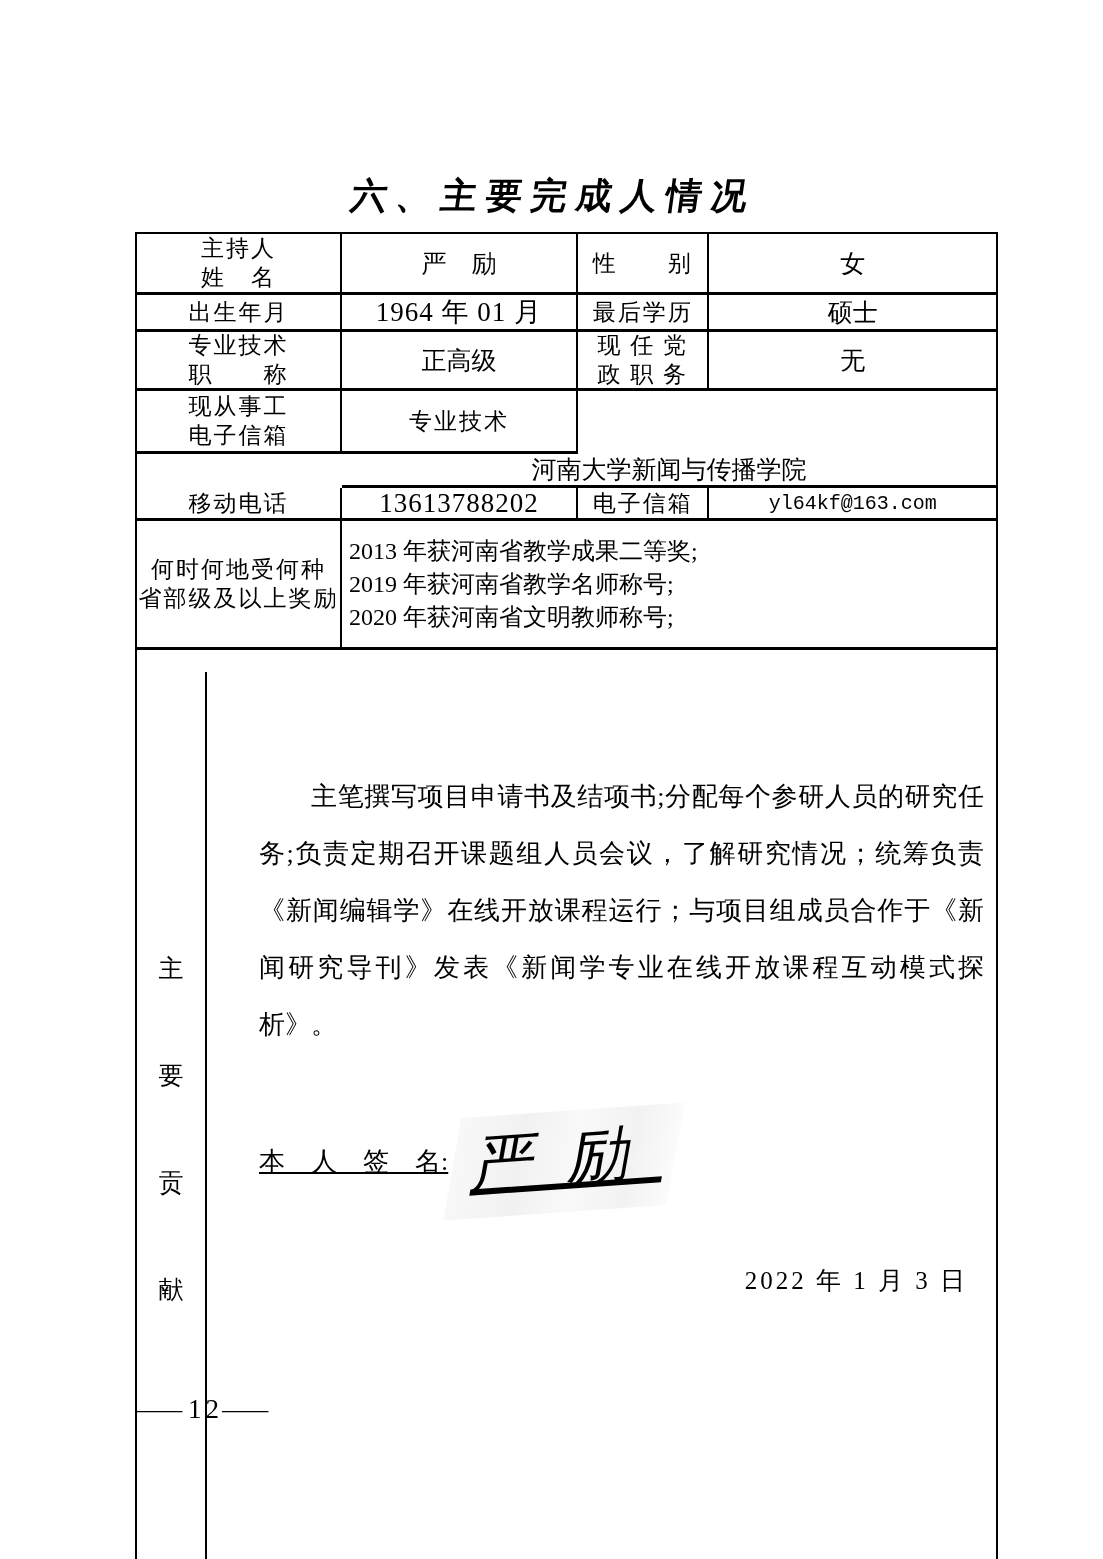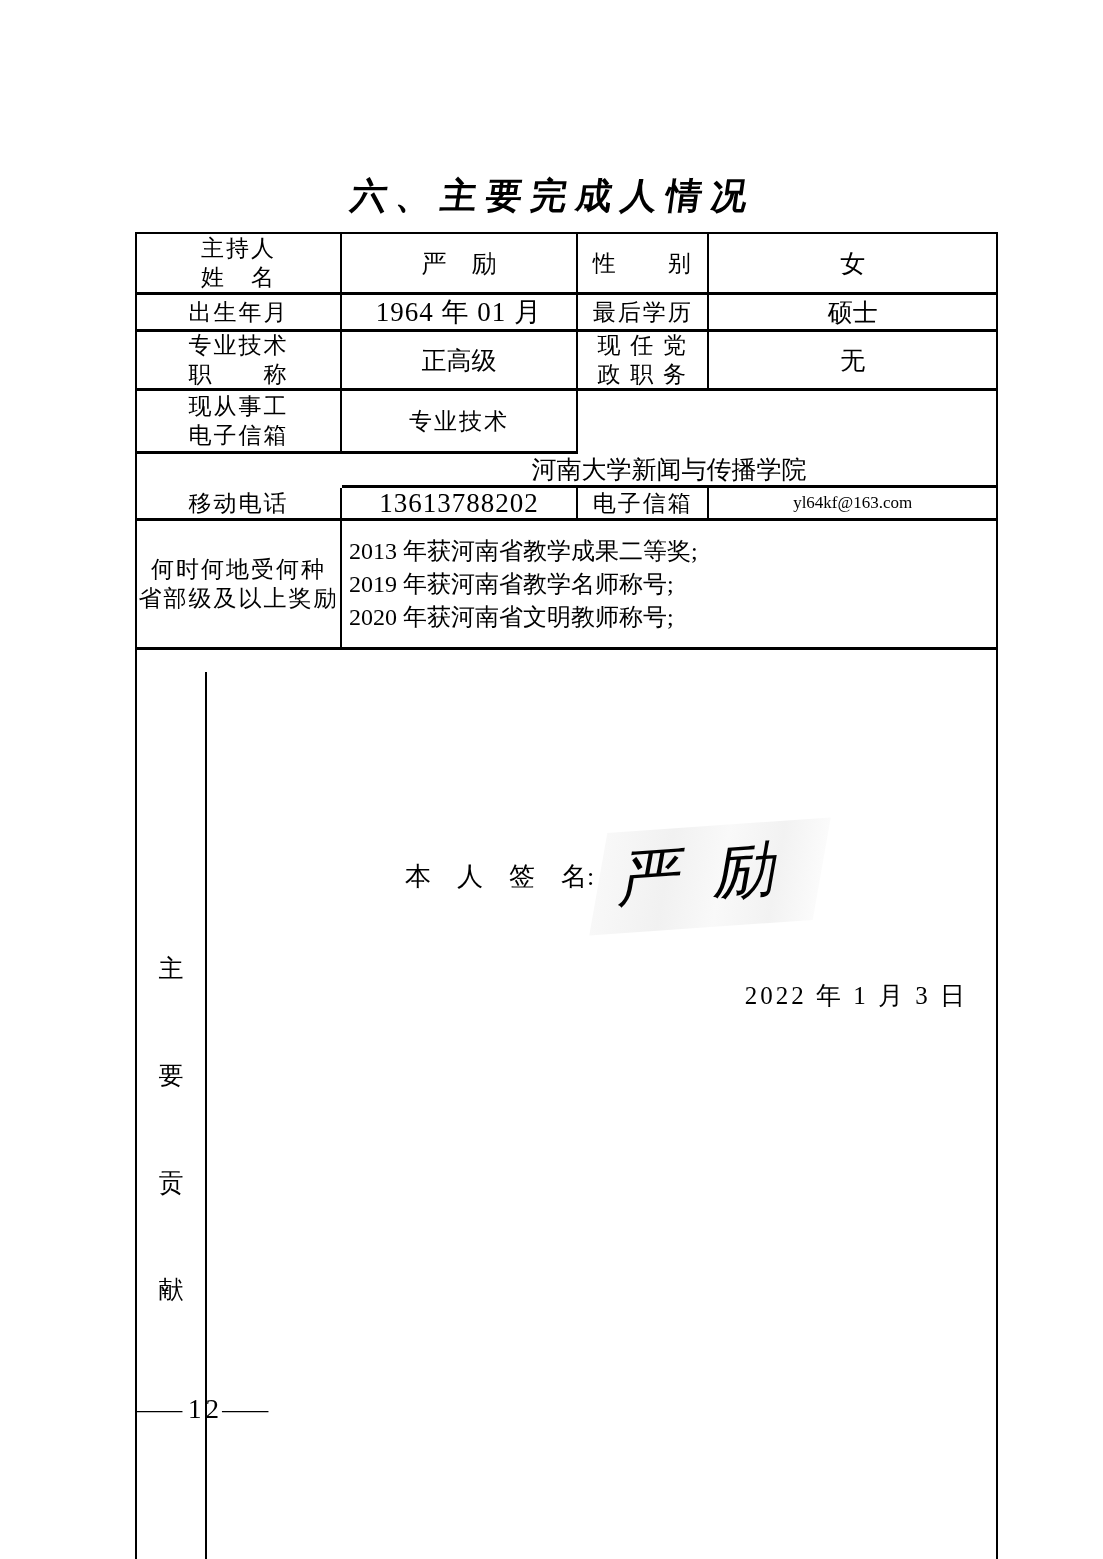--- a/index.html
+++ b/index.html
@@ -50,21 +50,21 @@
     align-items: center;
     justify-content: center;
     text-align: center;
     overflow: hidden;
   }
   .no-r { border-right: none; }
   .span24 { grid-column: 2 / 5; }
   .label { font-size: 23px; line-height: 29px; letter-spacing: 2px; }
   .value { font-size: 25px; }
   .value-num { font-size: 27px; letter-spacing: 1px; }
-  .value-email { font-size: 17px; }
+  .value-email { font-size: 20px; font-family: Liberation Mono, monospace; }
   .awards-cell {
     align-items: flex-start;
     justify-content: center;
     text-align: left;
     padding-left: 7px;
     font-size: 24px;
     line-height: 33px;
   }
   .bottom-row { flex: 1; display: flex; min-height: 0; }
   .contrib-label {
@@ -87,24 +87,25 @@
   }
   .contrib-paragraph {
     margin: 0;
     font-size: 26px;
     line-height: 57px;
     text-align: justify;
     text-indent: 2em;
   }
   .signature-row {
     display: flex;
-    justify-content: center;
+    justify-content: flex-start;
     align-items: center;
     margin-top: 58px;
     margin-right: 16px;
+    text-decoration: underline;
   }
   .signature-label { font-size: 26px; white-space: nowrap; }
   .signature-script {
     display: inline-block;
     font-size: 62px;
     line-height: 95px;
     letter-spacing: 34px;
     padding: 0 10px 6px 22px;
     margin-left: 4px;
     transform: rotate(-4deg) skewX(-14deg);
@@ -220,20 +221,21 @@
     </div>
 
     <div class="bottom-row">
       <div class="contrib-label">
         <span>主</span>
         <span>要</span>
         <span>贡</span>
         <span>献</span>
       </div>
       <div class="contrib-content">
+        <p class="contrib-paragraph">主笔撰写项目申请书及结项书;分配每个参研人员的研究任务;负责定期召开课题组人员会议，了解研究情况；统筹负责《新闻编辑学》在线开放课程运行；与项目组成员合作于《新闻研究导刊》发表《新闻学专业在线开放课程互动模式探析》。</p>
         <div class="signature-row">
           <span class="signature-label">本　人　签　名:</span>
           <span class="signature-script">严励</span>
         </div>
         <div class="date-row">2022 年 1 月 3 日</div>
       </div>
     </div>
   </div>
 
   <div class="page-footer">

